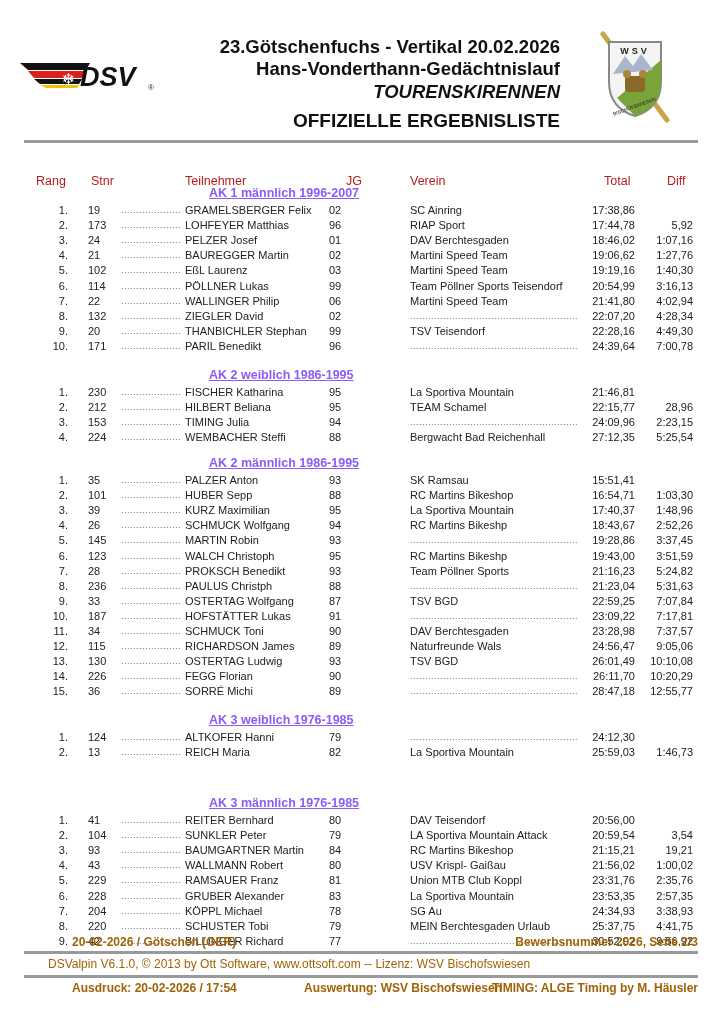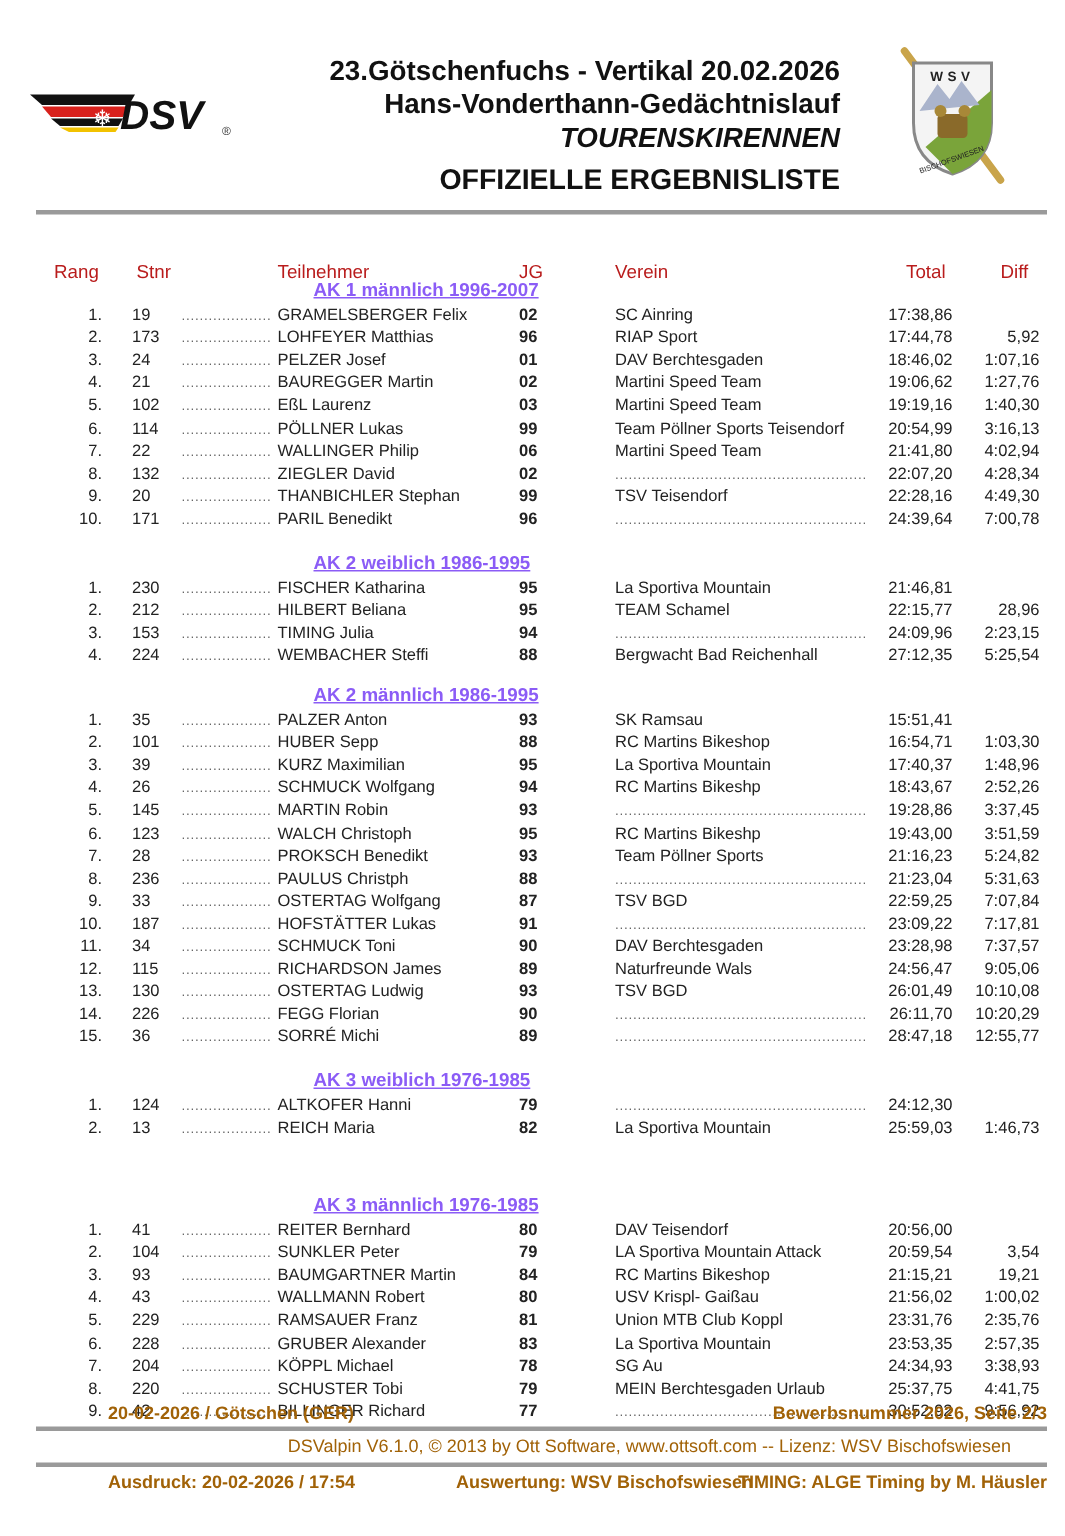--- a/index.html
+++ b/index.html
@@ -13,21 +13,21 @@
   .rule { position:absolute; left:24px; width:674px; height:3px; background:#9a9a9a; }
   .hdr { position:absolute; top:174px; font-weight:normal; font-size:12.5px; color:#b91c1c; }
   .group-title { position:absolute; left:185px; font-weight:bold; font-size:12.5px;
                  text-decoration:underline; color:#8b5cf6; white-space:nowrap;margin-left:24px; }
   .row { position:absolute; left:0; width:710px; height:15px; font-size:11px; line-height:15px; }
   .row span { position:absolute; white-space:nowrap; color:#222; }
   .c-rank { left:30px; width:38px; text-align:right; }
   .c-stnr { left:88px; width:28px; text-align:left; }
   .c-dots { left:121px; width:60px; overflow:hidden; color:#666 !important; letter-spacing:0.5px; font-size:9px; }
   .c-name { left:185px; }
-  .c-jg   { left:346px;font-weight:bold; }
+  .c-jg   { left:329px; }
   .c-club { left:410px; }
   .c-clubdots { left:410px; width:168px; overflow:hidden; color:#666 !important; font-size:9px; letter-spacing:0.5px; }
   .c-total{ left:580px; width:55px; text-align:right; }
   .c-diff { left:636px; width:57px; text-align:right; }
   .foot { position:absolute; font-size:12px; color:#a16207; white-space:nowrap;margin-left:48px; }
   .b { font-weight:bold; }
 </style>
 </head>
 <body>
 
@@ -476,17 +476,17 @@
       <span class="c-jg">77</span>
       <span class="c-clubdots">.............................................................................</span>
       <span class="c-total">30:52,92</span>
       <span class="c-diff">9:56,92</span>
     </div>
   </div>
 
 <div class="foot b" style="left:24px; top:935px;">20-02-2026 / Götschen (GER)</div>
 <div class="foot b" style="right:12px; top:935px;">Bewerbsnummer 2026,  Seite 2/3</div>
 <div class="rule" style="top:951px;"></div>
-<div class="foot" style="left:0; width:626px; text-align:right; top:957px;">DSValpin V6.1.0, © 2013 by Ott Software, www.ottsoft.com  --  Lizenz: WSV Bischofswiesen</div>
+<div class="foot" style="left:0; width:626px; text-align:left; top:957px;">DSValpin V6.1.0, © 2013 by Ott Software, www.ottsoft.com  --  Lizenz: WSV Bischofswiesen</div>
 <div class="rule" style="top:975px;"></div>
 <div class="foot b" style="left:24px; top:981px;">Ausdruck: 20-02-2026 / 17:54</div>
 <div class="foot b" style="left:256px; top:981px;">Auswertung: WSV Bischofswiesen</div>
 <div class="foot b" style="right:12px; top:981px;">TIMING: ALGE Timing by M. Häusler</div>
 
 </body></html>

